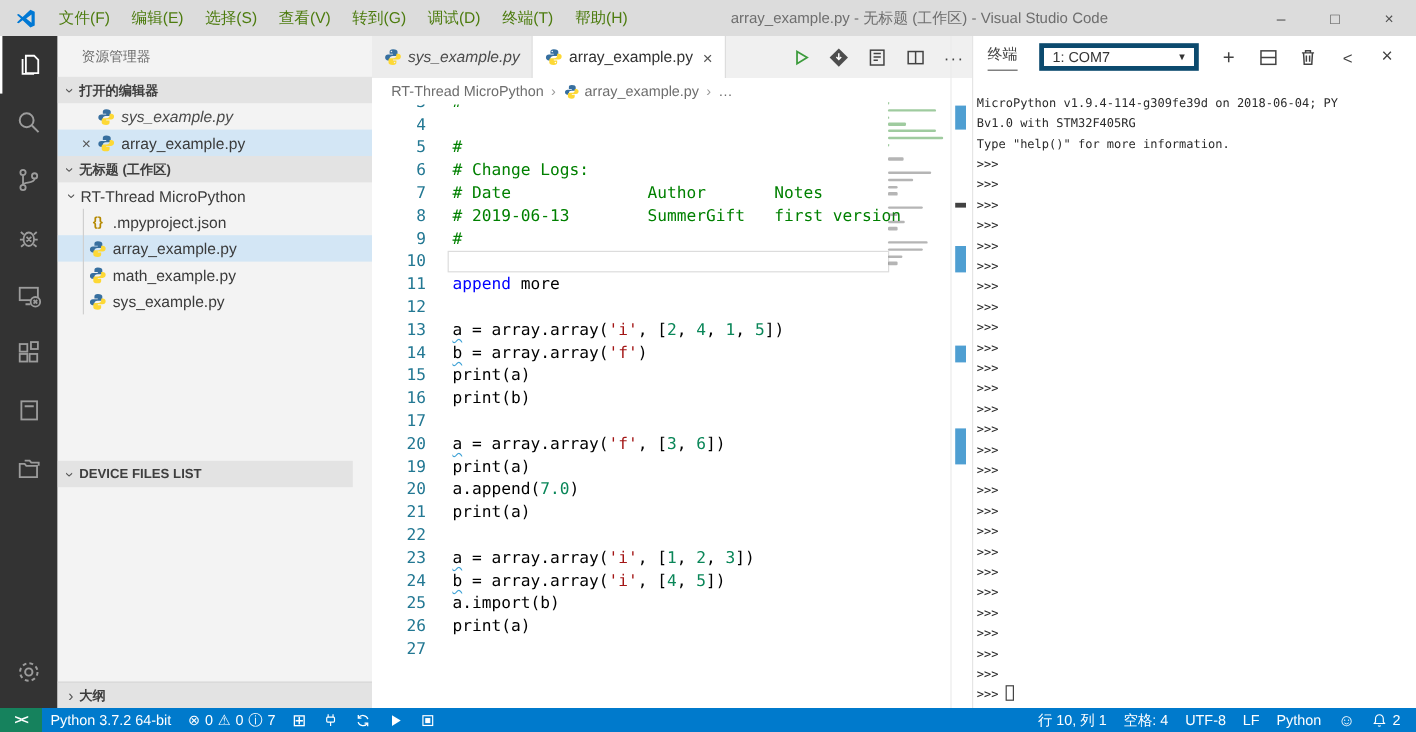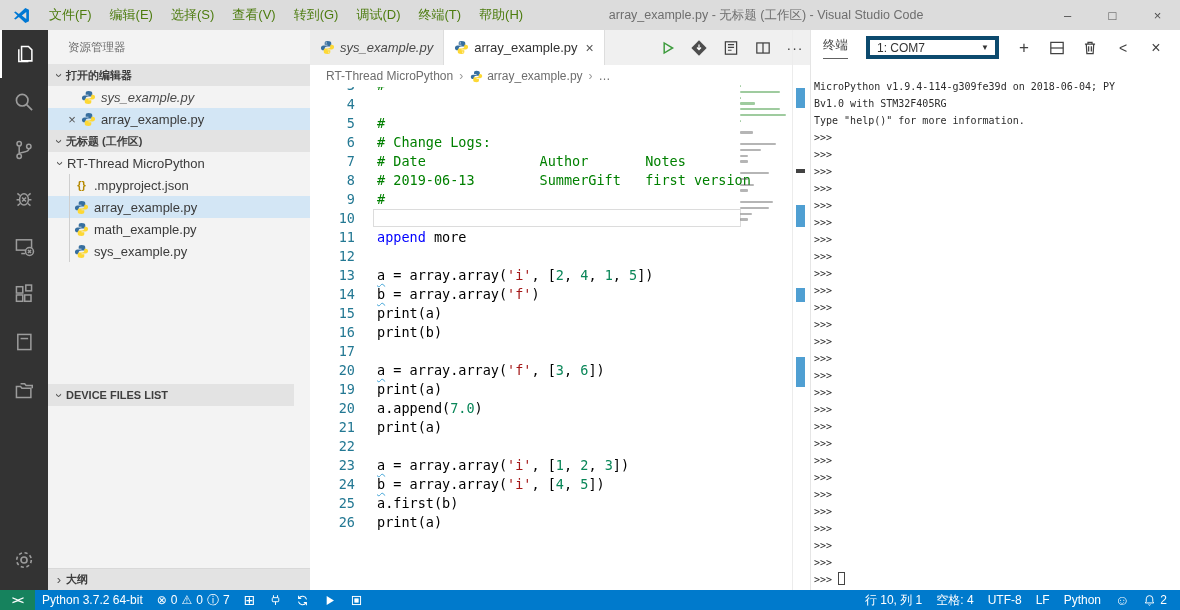--- a/index.html
+++ b/index.html
@@ -324,22 +324,23 @@
         <div class="cl"><span class="ln">15</span><span class="lc"><span class="tk-t">print(a)</span></span></div>
         <div class="cl"><span class="ln">16</span><span class="lc"><span class="tk-t">print(b)</span></span></div>
         <div class="cl"><span class="ln">17</span><span class="lc"></span></div>
         <div class="cl"><span class="ln">20</span><span class="lc"><span class="tk-v">a</span><span class="tk-t"> = array.array(</span><span class="tk-s">'f'</span><span class="tk-t">, [</span><span class="tk-num">3</span><span class="tk-t">, </span><span class="tk-num">6</span><span class="tk-t">])</span></span></div>
         <div class="cl"><span class="ln">19</span><span class="lc"><span class="tk-t">print(a)</span></span></div>
         <div class="cl"><span class="ln">20</span><span class="lc"><span class="tk-t">a.append(</span><span class="tk-num">7.0</span><span class="tk-t">)</span></span></div>
         <div class="cl"><span class="ln">21</span><span class="lc"><span class="tk-t">print(a)</span></span></div>
         <div class="cl"><span class="ln">22</span><span class="lc"></span></div>
         <div class="cl"><span class="ln">23</span><span class="lc"><span class="tk-v">a</span><span class="tk-t"> = array.array(</span><span class="tk-s">'i'</span><span class="tk-t">, [</span><span class="tk-num">1</span><span class="tk-t">, </span><span class="tk-num">2</span><span class="tk-t">, </span><span class="tk-num">3</span><span class="tk-t">])</span></span></div>
         <div class="cl"><span class="ln">24</span><span class="lc"><span class="tk-v">b</span><span class="tk-t"> = array.array(</span><span class="tk-s">'i'</span><span class="tk-t">, [</span><span class="tk-num">4</span><span class="tk-t">, </span><span class="tk-num">5</span><span class="tk-t">])</span></span></div>
-        <div class="cl"><span class="ln">25</span><span class="lc"><span class="tk-t">a.first(b)</span></span></div>
+        <div class="cl"><span class="ln">25</span><span class="lc"><span class="tk-t">a.import(b)</span></span></div>
         <div class="cl"><span class="ln">26</span><span class="lc"><span class="tk-t">print(a)</span></span></div>
+        <div class="cl"><span class="ln">27</span><span class="lc"></span></div>
       </div>
   </div>
   <div class="minimap" id="minimap">
       <div class="mm-line" style="width: 1.05px; background: rgba(80, 160, 80, 0.55);"></div>
       <div class="mm-line" style="width: 39.9px; background: rgba(80, 160, 80, 0.55);"></div>
       <div class="mm-line" style="width: 1.05px; background: rgba(80, 160, 80, 0.55);"></div>
       <div class="mm-line" style="width: 14.7px; background: rgba(80, 160, 80, 0.55);"></div>
       <div class="mm-line" style="width: 39.9px; background: rgba(80, 160, 80, 0.55);"></div>
       <div class="mm-line" style="width: 46px; background: rgba(80, 160, 80, 0.55);"></div>
       <div class="mm-line" style="width: 1.05px; background: rgba(80, 160, 80, 0.55);"></div>

